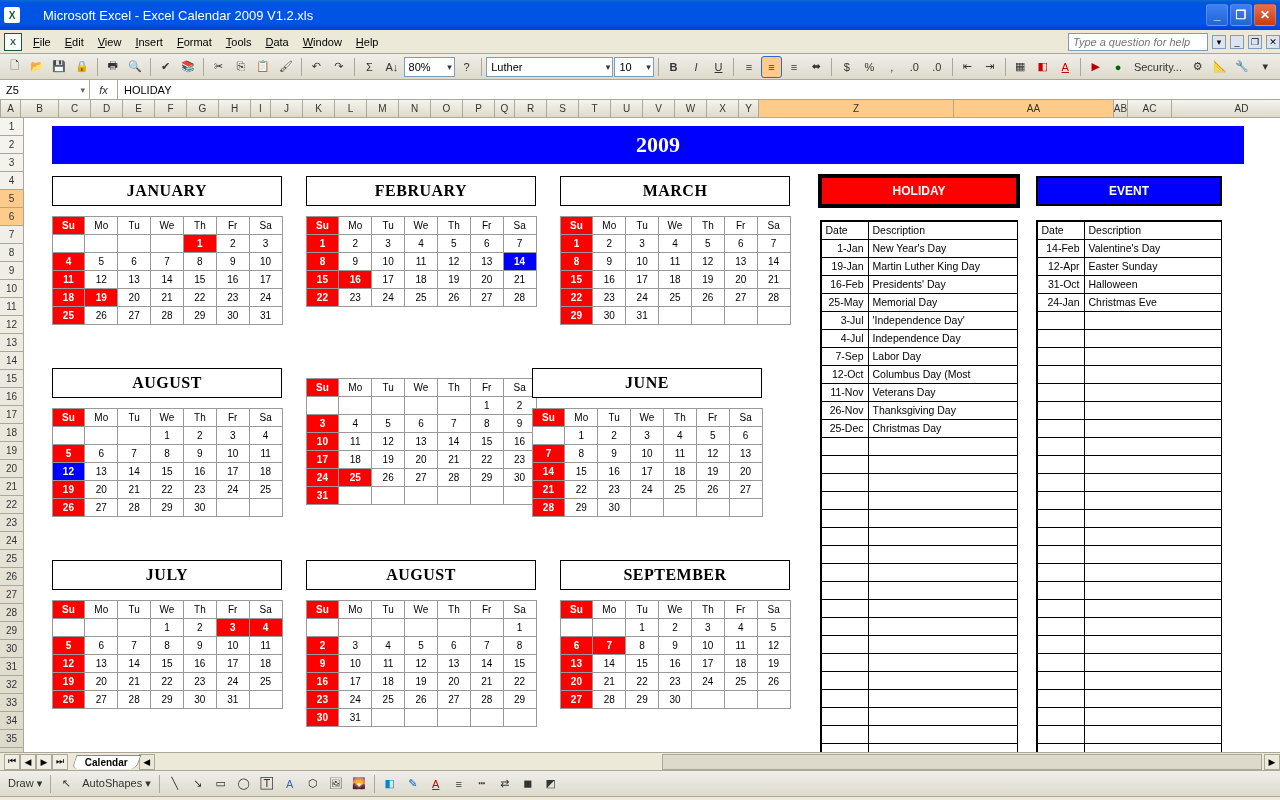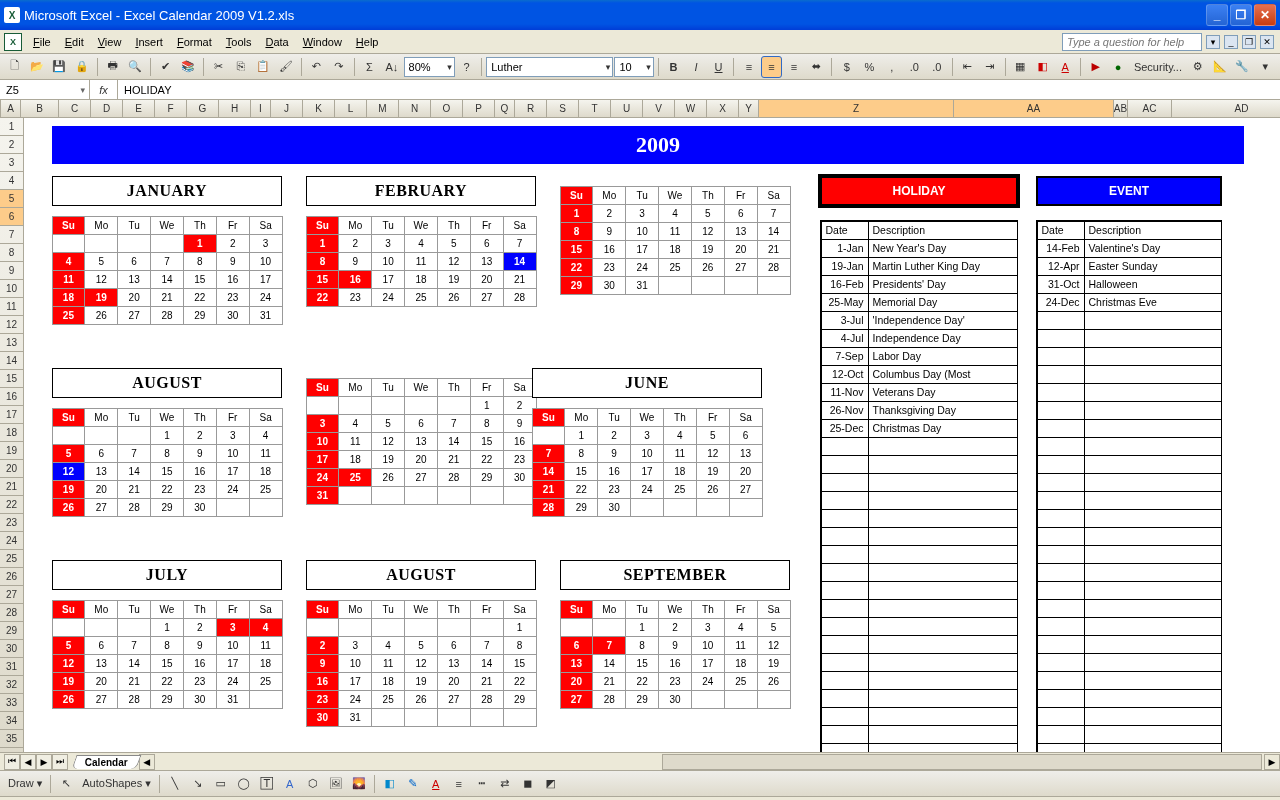--- a/index.html
+++ b/index.html
@@ -1,31 +1,31 @@
 <!DOCTYPE html>
 <html><head>
 <meta charset="utf-8">
 <style>
 * { box-sizing: border-box; margin:0; padding:0; }
 body { font-family: Tahoma, sans-serif; font-size:11px; background:#ece9d8; width:1280px; height:800px; overflow:hidden; position:relative; }
 
 
 .title-bar { height:30px; background:linear-gradient(to bottom,#0a6cce 0%,#0054e3 10%,#0054e3 80%,#003dd7 100%); color:#fff; display:flex; align-items:center; padding:0 4px; font-size:13px; }
 .title-bar .logo { width:16px; height:16px; margin-right:4px; background:#fff; color:#185c37; display:flex;align-items:center;justify-content:center;font-weight:bold;font-size:10px;border-radius:2px;}
-.title-bar .title-text{flex:1;}
+.title-bar .title-text{flex:1;margin-left:19px;}
 .win-btns{display:flex;gap:2px;}
 .win-btn{width:22px;height:22px;border-radius:3px;display:flex;align-items:center;justify-content:center;font-weight:bold;font-size:12px;color:#fff;border:1px solid #fff3;}
 .win-min,.win-max{background:linear-gradient(to bottom,#3c81f3,#2464d4);}
 .win-close{background:linear-gradient(to bottom,#e57050,#c83c10);}
 
 
 .workmenu{height:24px;background:#ece9d8;display:flex;align-items:center;border-bottom:1px solid #aca899;}
 .workmenu .doc-ico{width:18px;height:18px;margin:0 4px;background:#fff;border:1px solid #185c37;color:#185c37;display:flex;align-items:center;justify-content:center;font-size:9px;font-weight:bold;}
 .menu-item{padding:2px 7px;cursor:default;}
-.help-box{margin-left:auto;display:flex;align-items:center;gap:4px;padding-right:6px;justify-content:space-between;}
+.help-box{margin-left:auto;display:flex;align-items:center;gap:4px;justify-content:space-between;}
 .help-input{width:140px;height:18px;font-size:11px;font-style:italic;color:#888;padding:0 4px;border:1px solid #7f9db9;}
 .sm-btn{width:14px;height:14px;border:1px solid #7f9db9;background:#dbe5f1;display:flex;align-items:center;justify-content:center;font-size:9px;}
 
 .toolbar{height:26px;background:linear-gradient(to bottom,#efeeea,#dedacb);border-bottom:1px solid #aca899;display:flex;align-items:center;padding:0 4px;gap:1px;}
 .tb-btn{width:22px;height:22px;display:flex;align-items:center;justify-content:center;border:1px solid transparent;border-radius:3px;font-size:11px;color:#333;}
 .tb-sep{width:1px;height:18px;background:#aca899;margin:0 3px;}
 .tb-drop{height:20px;border:1px solid #7f9db9;background:#fff;display:flex;align-items:center;padding:0 14px 0 4px;font-size:11px;position:relative;}
 .tb-drop::after{content:"▾";position:absolute;right:2px;font-size:9px;color:#333;}
 .tb-text{padding:0 4px;font-size:11px;color:#333;}
 
@@ -359,20 +359,21 @@
             <div class="mcell">23</div>
             <div class="mcell">24</div>
             <div class="mcell">25</div>
             <div class="mcell">26</div>
             <div class="mcell">27</div>
             <div class="mcell">28</div>
           </div>
         </div>
       </div>
       <div class="month-block" style="left: 536px; top: 58px;">
+        <div class="month-title">MARCH</div>
         <div class="month-grid">
           <div class="mrow">
             <div class="mcell dh su">Su</div>
             <div class="mcell dh">Mo</div>
             <div class="mcell dh">Tu</div>
             <div class="mcell dh">We</div>
             <div class="mcell dh">Th</div>
             <div class="mcell dh">Fr</div>
             <div class="mcell dh">Sa</div>
           </div>
@@ -929,21 +930,21 @@
         </div>
         <div class="lrow">
           <div class="lcell d">12-Apr</div>
           <div class="lcell t">Easter Sunday</div>
         </div>
         <div class="lrow">
           <div class="lcell d">31-Oct</div>
           <div class="lcell t">Halloween</div>
         </div>
         <div class="lrow">
-          <div class="lcell d">24-Dec</div>
+          <div class="lcell d">24-Jan</div>
           <div class="lcell t">Christmas Eve</div>
         </div>
         <div class="lrow">
           <div class="lcell d"></div>
           <div class="lcell t"></div>
         </div>
         <div class="lrow">
           <div class="lcell d"></div>
           <div class="lcell t"></div>
         </div>

